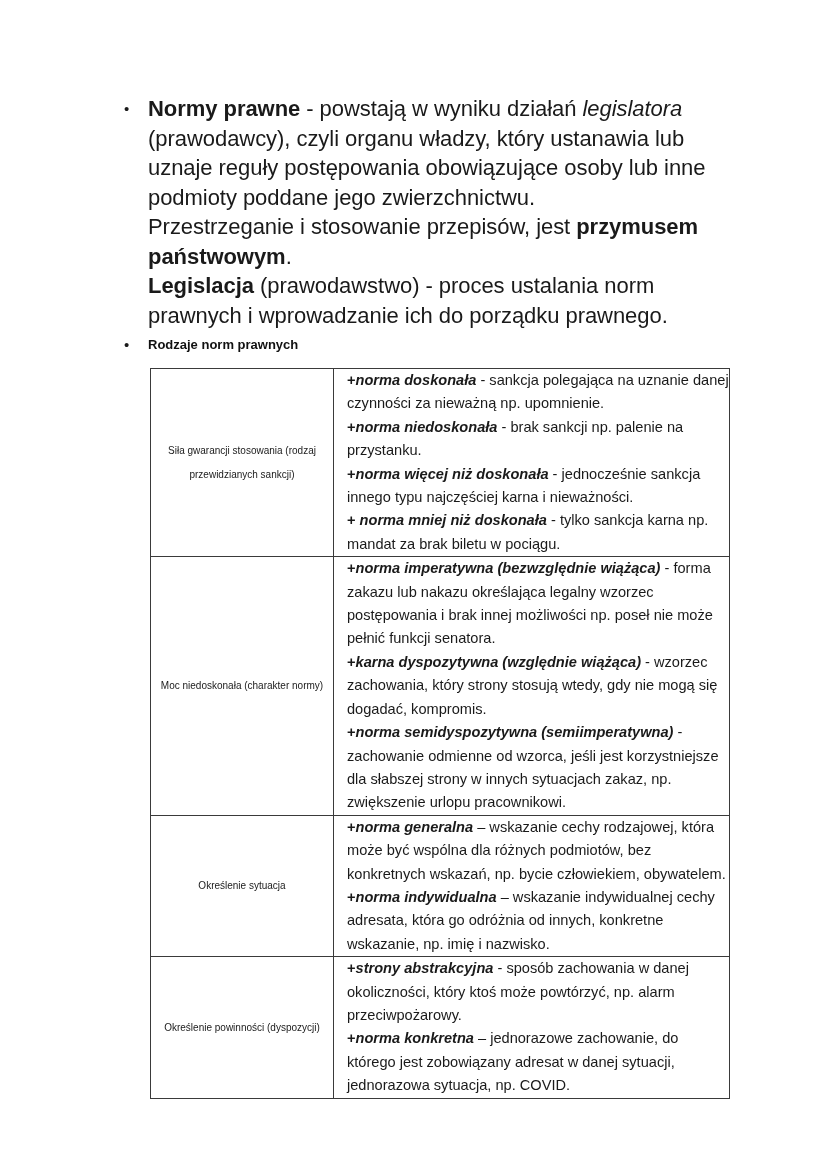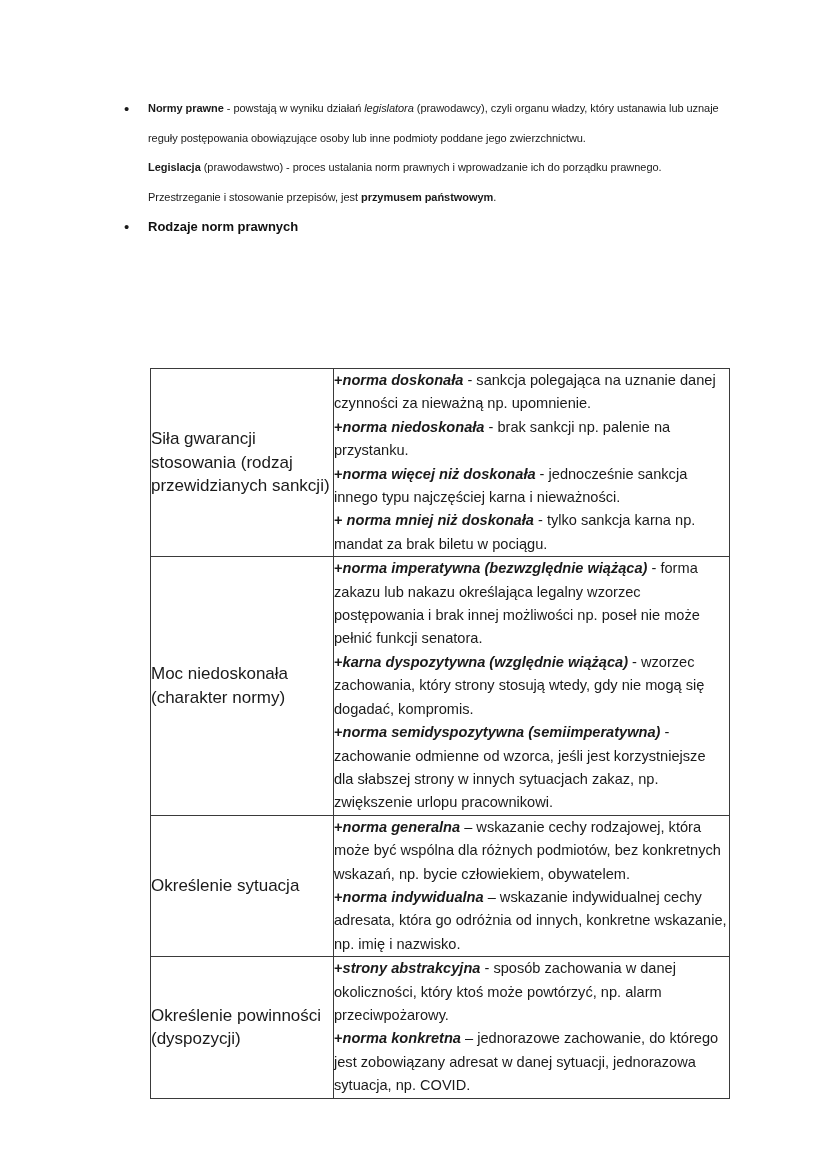--- a/index.html
+++ b/index.html
@@ -46,21 +46,21 @@
   ul.bullets > li::before {
     content: "\2022";
     position: absolute;
     left: 6px;
     top: 0;
     font-size: 15px;
     line-height: 29.5px;
     color: #1a1a1a;
   }
   .para {
-    font-size: 11px;
+    font-size: 22px;
     line-height: 29.5px;
     letter-spacing: -0.05px;
     color: #1a1a1a;
     text-align: left;
   }
   .para b, b { font-weight: 700; }
   .para i, i { font-style: italic; }
   .heading-line {
     font-size: 13px;
     line-height: 29.5px;
@@ -82,56 +82,56 @@
     width: 577px;
     table-layout: fixed;
   }
   table.norms td {
     border: 1.1px solid #3a3a3a;
     vertical-align: middle;
     padding: 0;
   }
   td.label-cell {
     width: 182px;
-    text-align: left;
+    text-align: center;
     padding: 4px 10px;
-    font-size: 17px;
+    font-size: 10px;
     line-height: 23.5px;
     color: #1a1a1a;
   }
   td.desc-cell {
     width: 395px;
     text-align: left;
     vertical-align: top;
     padding: 4px 8px 5px 8px;
     font-size: 14.6px;
     line-height: 23.4px;
     color: #1a1a1a;
   }
-  .norm-entry { display: block; }
+  .norm-entry { display: block; margin-left: 13px; }
   .norm-name {
     font-weight: 700;
     font-style: italic;
   }
   .plus {
     font-weight: 700;
   }
 </style>
 </head>
 <body>
 
 <div class="page">
 
   <div class="content">
     <ul class="bullets">
 
       <li>
         <div class="para"><b>Normy prawne</b><span> - powstają w wyniku działań </span><i>legislatora</i><span> (prawodawcy), czyli organu władzy, który ustanawia lub uznaje reguły postępowania obowiązujące osoby lub inne podmioty poddane jego zwierzchnictwu.</span></div>
+        <div class="para"><span>Przestrzeganie i stosowanie przepisów, jest </span><b>przymusem państwowym</b><span>.</span></div>
         <div class="para"><b>Legislacja</b><span> (prawodawstwo) - proces ustalania norm prawnych i wprowadzanie ich do porządku prawnego.</span></div>
-        <div class="para"><span>Przestrzeganie i stosowanie przepisów, jest </span><b>przymusem państwowym</b><span>.</span></div>
       </li>
 
       <li class="second-bullet">
         <div class="heading-line">Rodzaje norm prawnych</div>
       </li>
 
     </ul>
   </div>
 
   <div class="table-wrap">

